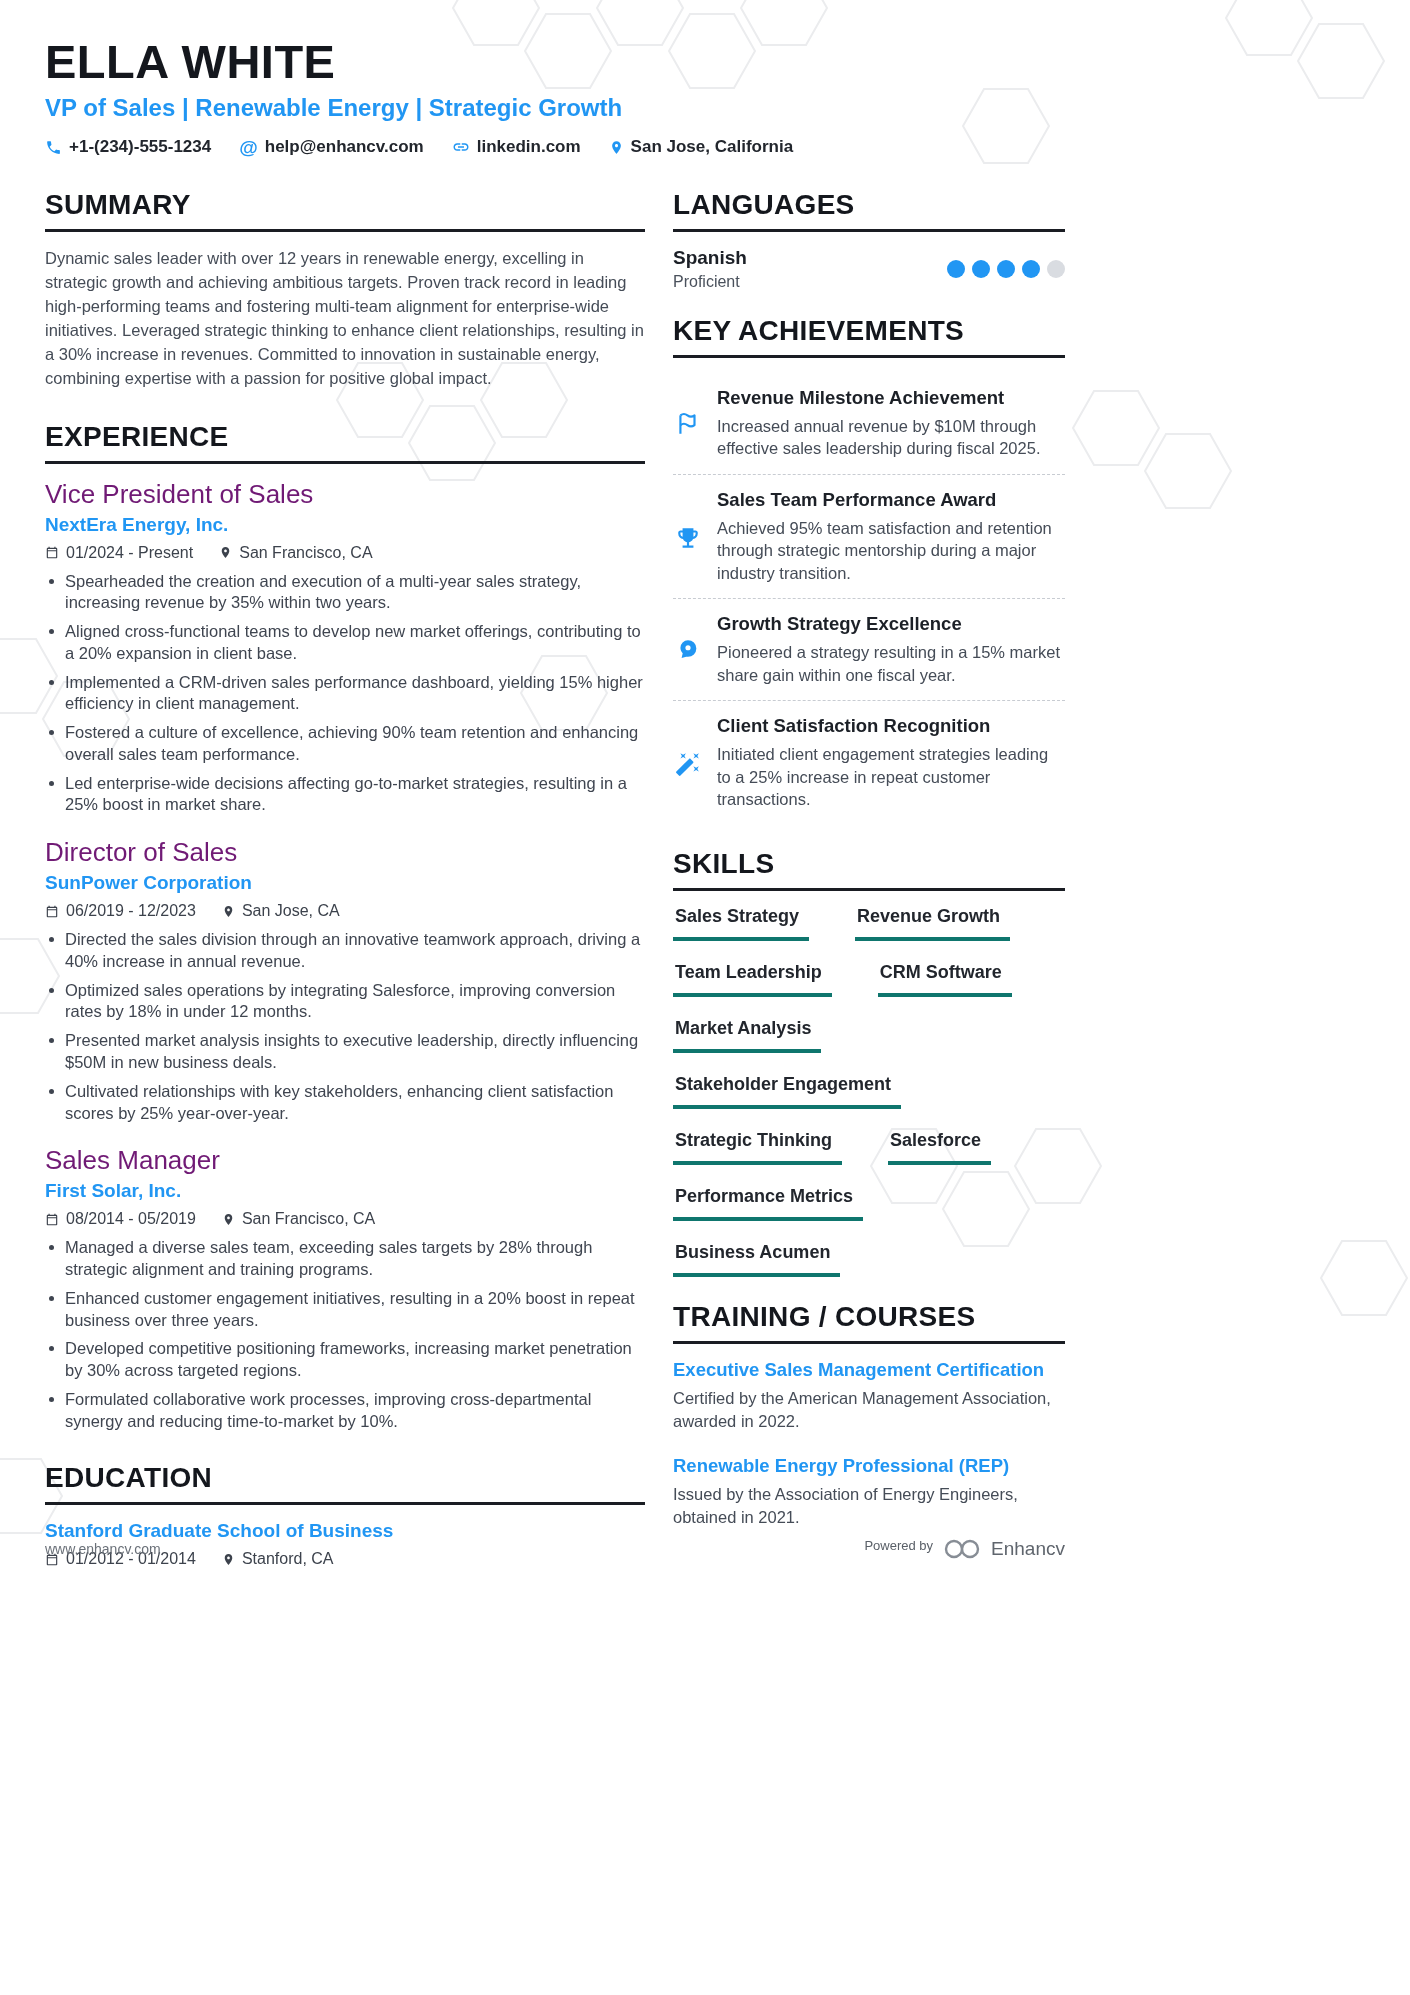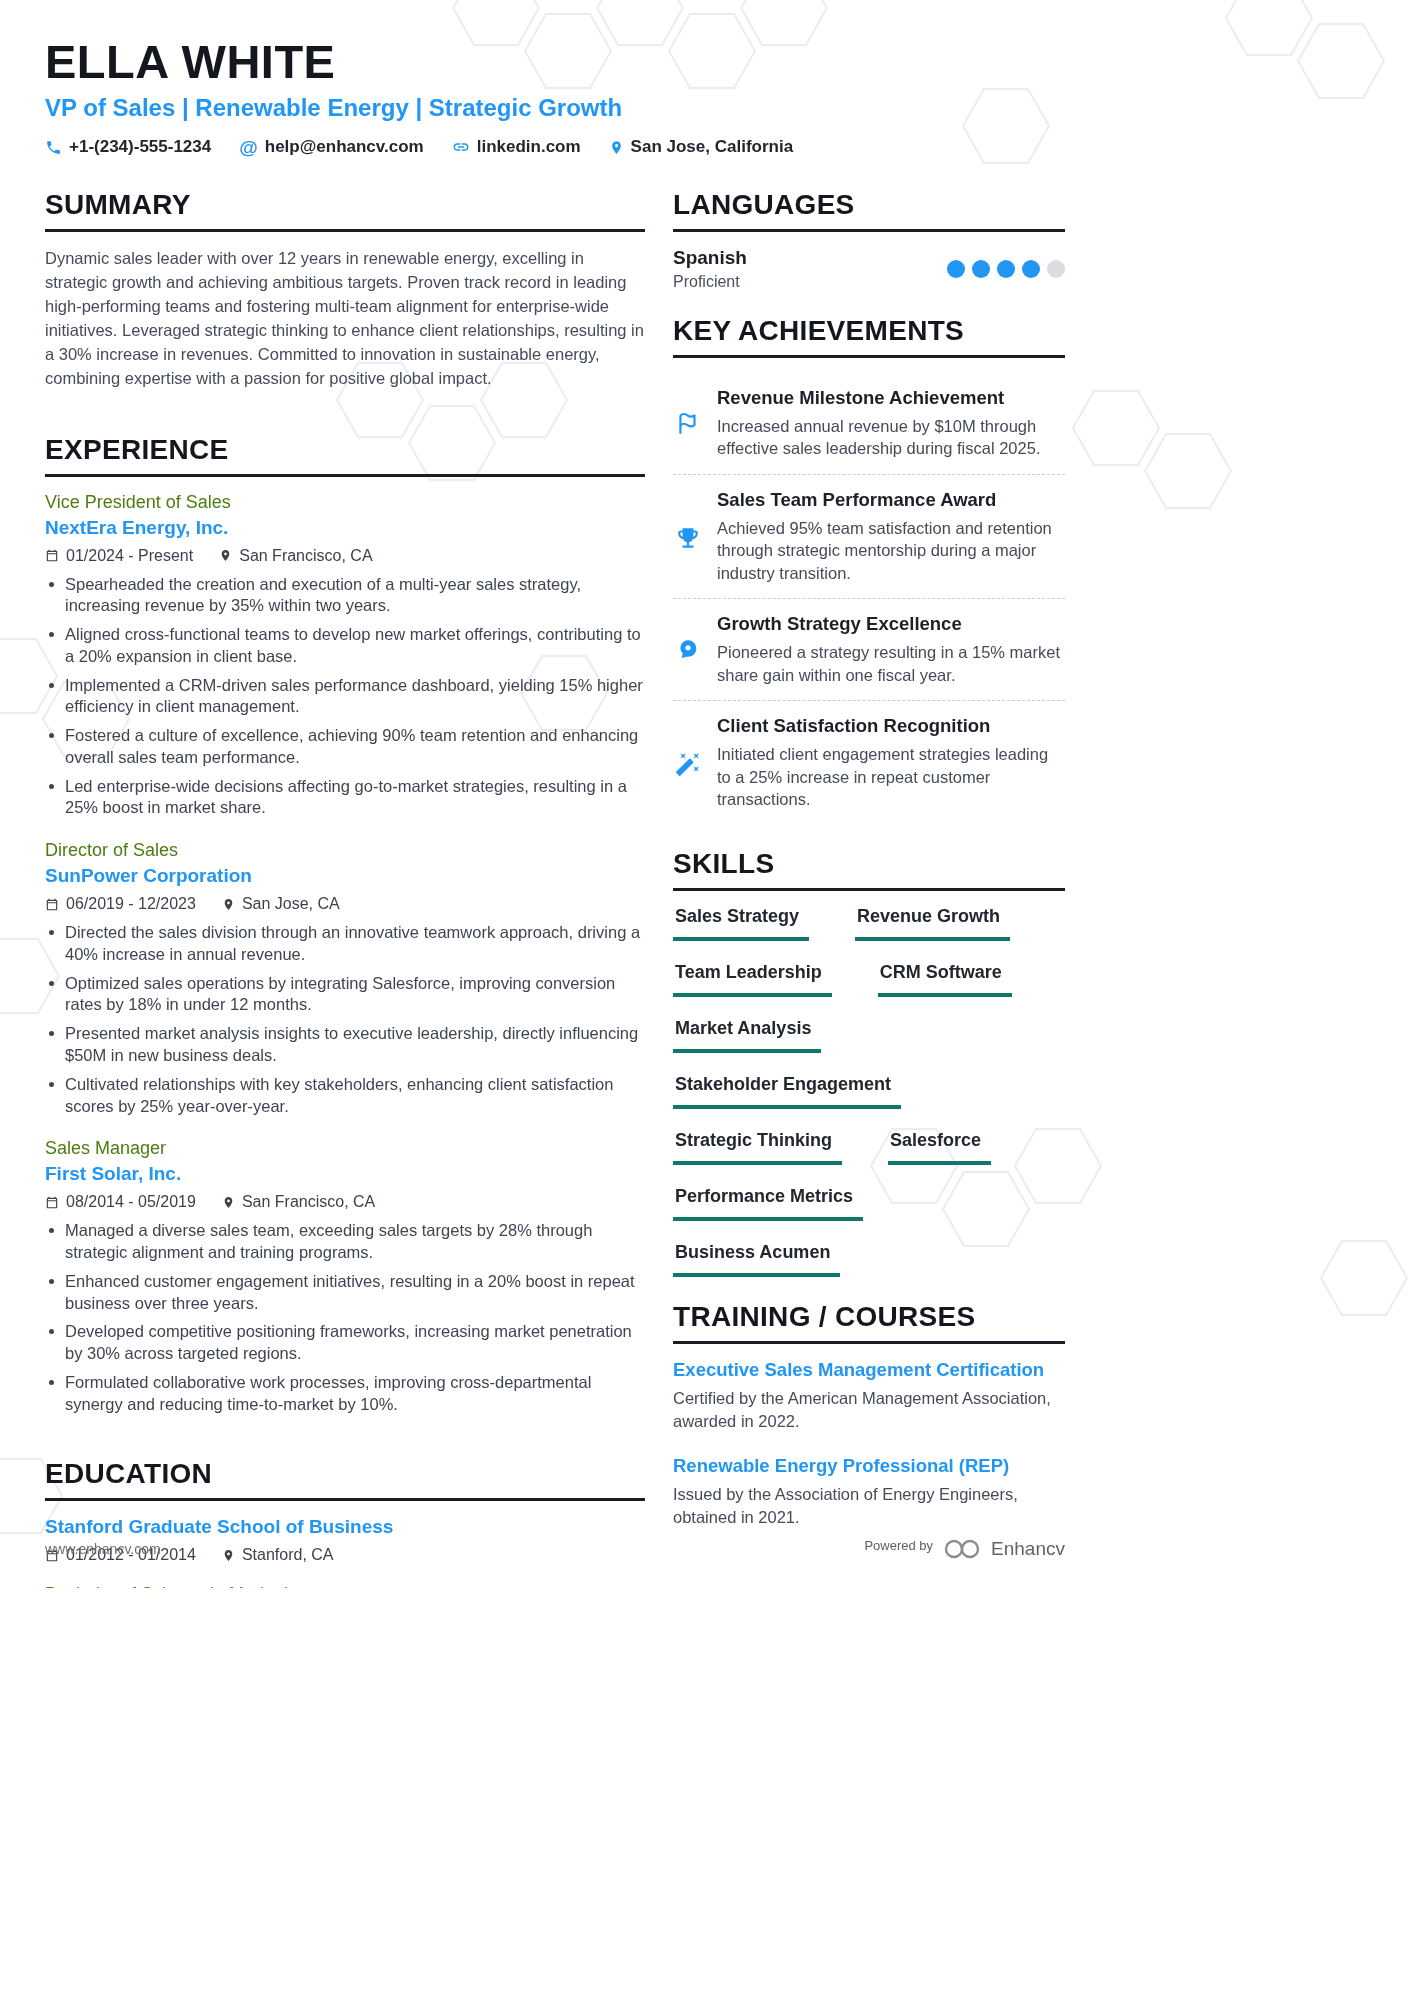--- a/index.html
+++ b/index.html
@@ -19,27 +19,27 @@
   .contact-row { display: flex; gap: 28px; align-items: center; margin-top: 15px; font-size: 17px; font-weight: 700; color: #22262d; }
   .contact-item { display: flex; align-items: center; gap: 7px; }
   .icon { display: inline-flex; align-items: center; justify-content: center; }
   .icon svg { display: block; }
   .at-glyph { font-size: 19px; font-weight: 700; color: var(--accent, #2196f3); line-height: 1; }
 
   .columns { display: flex; gap: 28px; margin-top: 8px; }
   .col-left { width: 600px; }
   .col-right { width: 392px; }
 
-  .sec-heading { font-size: 28px; font-weight: 800; color: #14171d; border-bottom: 3px solid #1a1d23; padding-bottom: 8px; margin-top: 43px; margin-bottom: 15px; letter-spacing: .3px; }
+  .sec-heading { font-size: 28px; font-weight: 800; color: #14171d; border-bottom: 3px solid #1a1d23; padding-bottom: 8px; margin-top: 30px; margin-bottom: 15px; letter-spacing: .3px; }
   .col-right .sec-heading:first-child, .col-left section:first-child .sec-heading { margin-top: 24px; }
 
   .summary-text { font-size: 16.5px; line-height: 1.45; color: #454c57; }
 
   .job { margin-bottom: 21px; }
-  .job-title { font-size: 18px; font-weight: 500; color: #4d7c0f; }
+  .job-title { font-size: 26px; font-weight: 500; color: #701a75; }
   .company { font-size: 19px; font-weight: 700; color: var(--accent, #2196f3); margin-top: 4px; }
   .meta-row { display: flex; gap: 26px; align-items: center; margin-top: 8px; font-size: 16px; color: #3c424c; }
   .meta-item { display: flex; align-items: center; gap: 7px; }
 
   ul.bullets { list-style: none; margin: 9px 0 0 0; padding: 0; }
   ul.bullets li { position: relative; padding-left: 20px; margin-bottom: 7px; font-size: 16.5px; line-height: 1.32; color: #3f4550; }
   ul.bullets li::before { content: ""; position: absolute; left: 4px; top: 8px; width: 5px; height: 5px; border-radius: 50%; background: #3f4550; }
 
   .degree { margin-bottom: 20px; }
 

